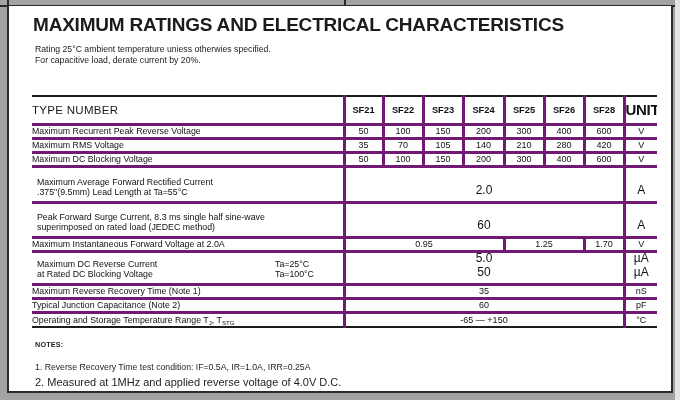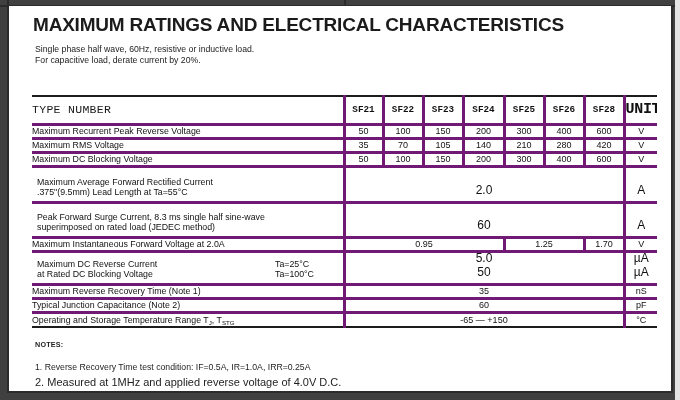--- a/index.html
+++ b/index.html
@@ -2,21 +2,21 @@
 <html><head>
 <meta charset="utf-8">
 <style>
   * { margin:0; padding:0; box-sizing:border-box; }
   html,body { width:680px; height:400px; }
   body {
     font-family:"Liberation Sans", sans-serif;
     background:#ffffff; color:#141414; position:relative;
     width:680px; height:400px; overflow:hidden;
   }
-  .page { position:absolute; inset:0; background:#404040; }
+  .page { position:absolute; inset:0; background:#a3a3a3; }
   .top-rule { position:absolute; left:0; top:5px; width:676px; height:2px; background:#2b2b2b; }
   .top-tick { position:absolute; left:344px; top:0; width:2px; height:6px; background:#2b2b2b; }
   .left-tick { position:absolute; left:7px; top:0; width:2px; height:7px; background:#2b2b2b; }
   .edge-strip { position:absolute; left:675px; top:0; width:5px; height:400px; background:#e4e4e4; }
   .content-box {
     position:absolute; left:7px; top:6px; width:666px; height:387px;
     border-left:2px solid #2b2b2b; border-right:2px solid #2b2b2b; border-bottom:2px solid #2b2b2b;
     background:#fff;
   }
   .title {
@@ -26,21 +26,21 @@
   }
   .subtitle { position:absolute; left:26px; top:38px; font-size:8.7px; line-height:11px; color:#222; }
   table.ratings {
     position:absolute; left:23px; top:89px; width:625px;
     border-collapse:collapse; table-layout:fixed; font-size:9px; color:#111;
   }
   table.ratings td { border:3px solid #701a75; padding:0; vertical-align:middle; overflow:hidden; }
   table.ratings td:first-child { border-left:none; }
   table.ratings td:last-child { border-right:none; }
   tr.head td { border-top:2px solid #1c1c1c; border-bottom:2px solid #1c1c1c; }
-  tr.head { height:28px;font-family:Liberation Mono, monospace; }
+  tr.head { height:28px; }
   tr.last td { border-bottom:2px solid #1c1c1c; }
   .lbl { text-align:left; padding-left:5px; font-size:8.8px; }
   .typehd { font-size:11.5px; letter-spacing:0.3px; color:#1a1a1a; }
   .sfhd { font-weight:bold; font-size:9.3px; text-align:center; }
   .unitshd { font-weight:bold; font-size:15px; text-align:center; letter-spacing:-0.3px; }
   .val { text-align:center; font-size:9px; }
   tr.r { height:14px; }
   tr.r10 { height:15px; }
   tr.g2a { height:36px; }
   tr.g2b { height:35px; }
@@ -64,21 +64,21 @@
 <div class="page">
   <div class="top-rule"></div>
   <div class="top-tick"></div>
   <div class="left-tick"></div>
   <div class="edge-strip"></div>
 
   <div class="content-box">
     <div class="title">MAXIMUM RATINGS AND ELECTRICAL CHARACTERISTICS</div>
 
     <div class="subtitle">
-      <div>Single phase half wave, 60Hz, resistive or inductive load.</div>
+      <div>Rating 25°C ambient temperature uniess otherwies specified.</div>
       <div>For capacitive load, derate current by 20%.</div>
     </div>
 
     <table class="ratings">
       <colgroup>
         <col style="width:312px">
           <col style="width:39px">
           <col style="width:40px">
           <col style="width:40px">
         <col style="width:41px">

